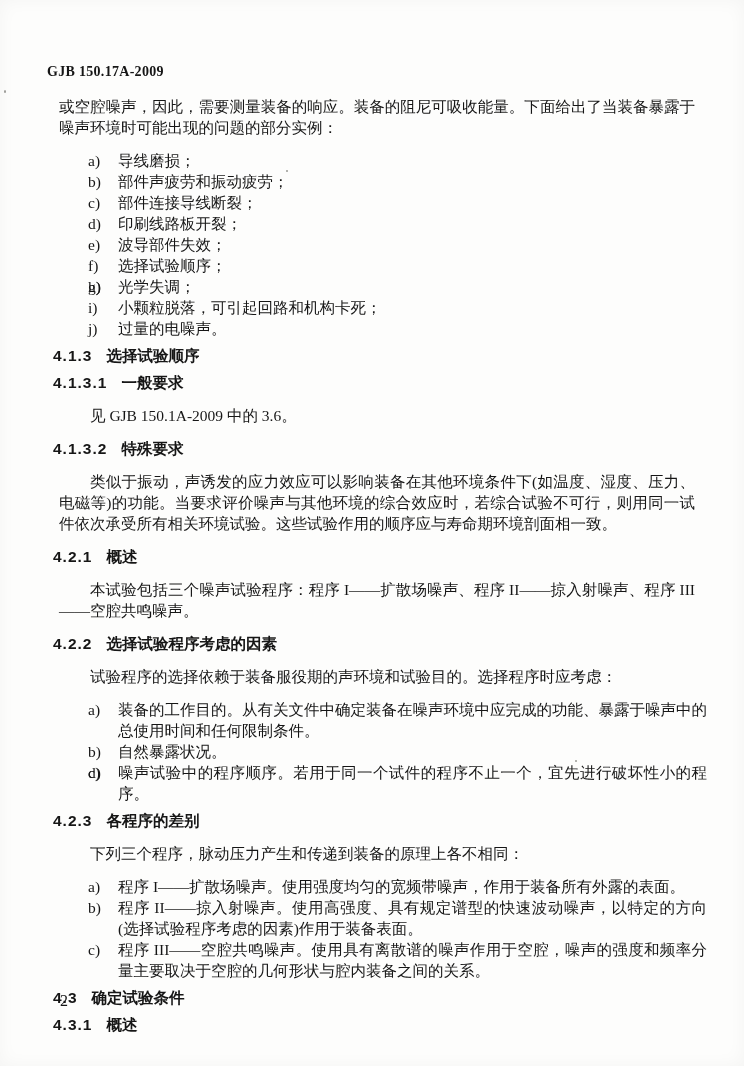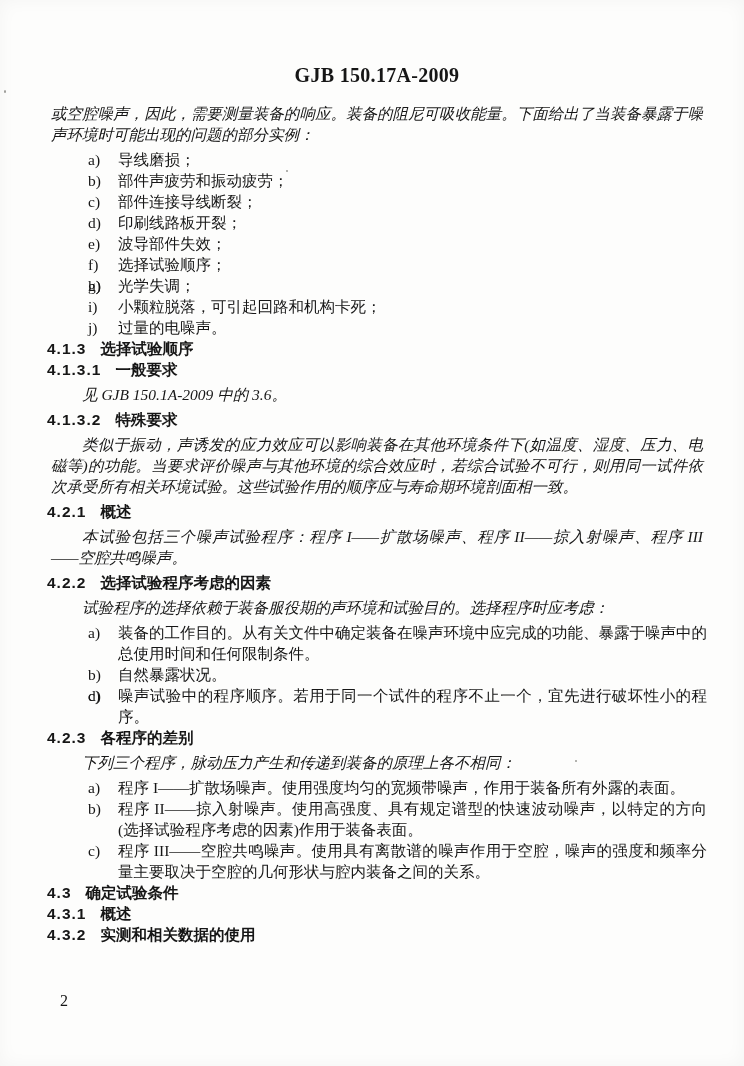--- a/index.html
+++ b/index.html
@@ -16,31 +16,30 @@
     overflow: hidden;
     box-shadow: inset 0 0 18px rgba(0,0,0,0.04);
   }
   .content {
     position: absolute;
     left: 47px; top: 64px;
     width: 660px;
   }
   .doc-code {
     font-weight: bold;
-    font-size: 20px;
+    font-size: 14px;
     letter-spacing: 0.3px;
     margin: 0 0 16px 0;
     font-family: "Liberation Serif", "DejaVu Serif", serif;
-    text-align: center;
   }
   .text-block { font-size: 15.5px; line-height: 21px; }
-  p.para { margin: 4px; text-indent: 2em; text-align: justify; font-style: italic; }
+  p.para { margin: 12px; text-indent: 2em; text-align: justify; }
   p.para.noindent { text-indent: 0; }
   .heading {
-    margin: 0;
+    margin: 6px;
     font-weight: bold;
     font-size: 15.5px;
     line-height: 21px;
     font-family: "Liberation Sans", "DejaVu Sans", sans-serif;
   }
   .heading .num { margin-right: 14px; letter-spacing: 1px; }
   .li { position: relative; margin: 0; padding-left: 71px; text-align: justify; }
   .li .lbl { position: absolute; left: 41px; top: 0; }
   .page-number {
     position: absolute;
@@ -162,23 +161,20 @@
         <span>程序 III——空腔共鸣噪声。使用具有离散谱的噪声作用于空腔，噪声的强度和频率分量主要取决于空腔的几何形状与腔内装备之间的关系。</span>
       </div>
 
       <p class="heading">
         <span class="num">4.3</span><span>确定试验条件</span>
       </p>
       <p class="heading">
         <span class="num">4.3.1</span><span>概述</span>
       </p>
 
-      <p class="heading">
-        <span class="num">4.3.2</span><span>实测和相关数据的使用</span>
-      </p>
 
     </div>
   </div>
 
   <div class="page-number">2</div>
 
   <span class="speck sp1"></span>
   <span class="speck sp2"></span>
   <span class="speck sp3"></span>
 

